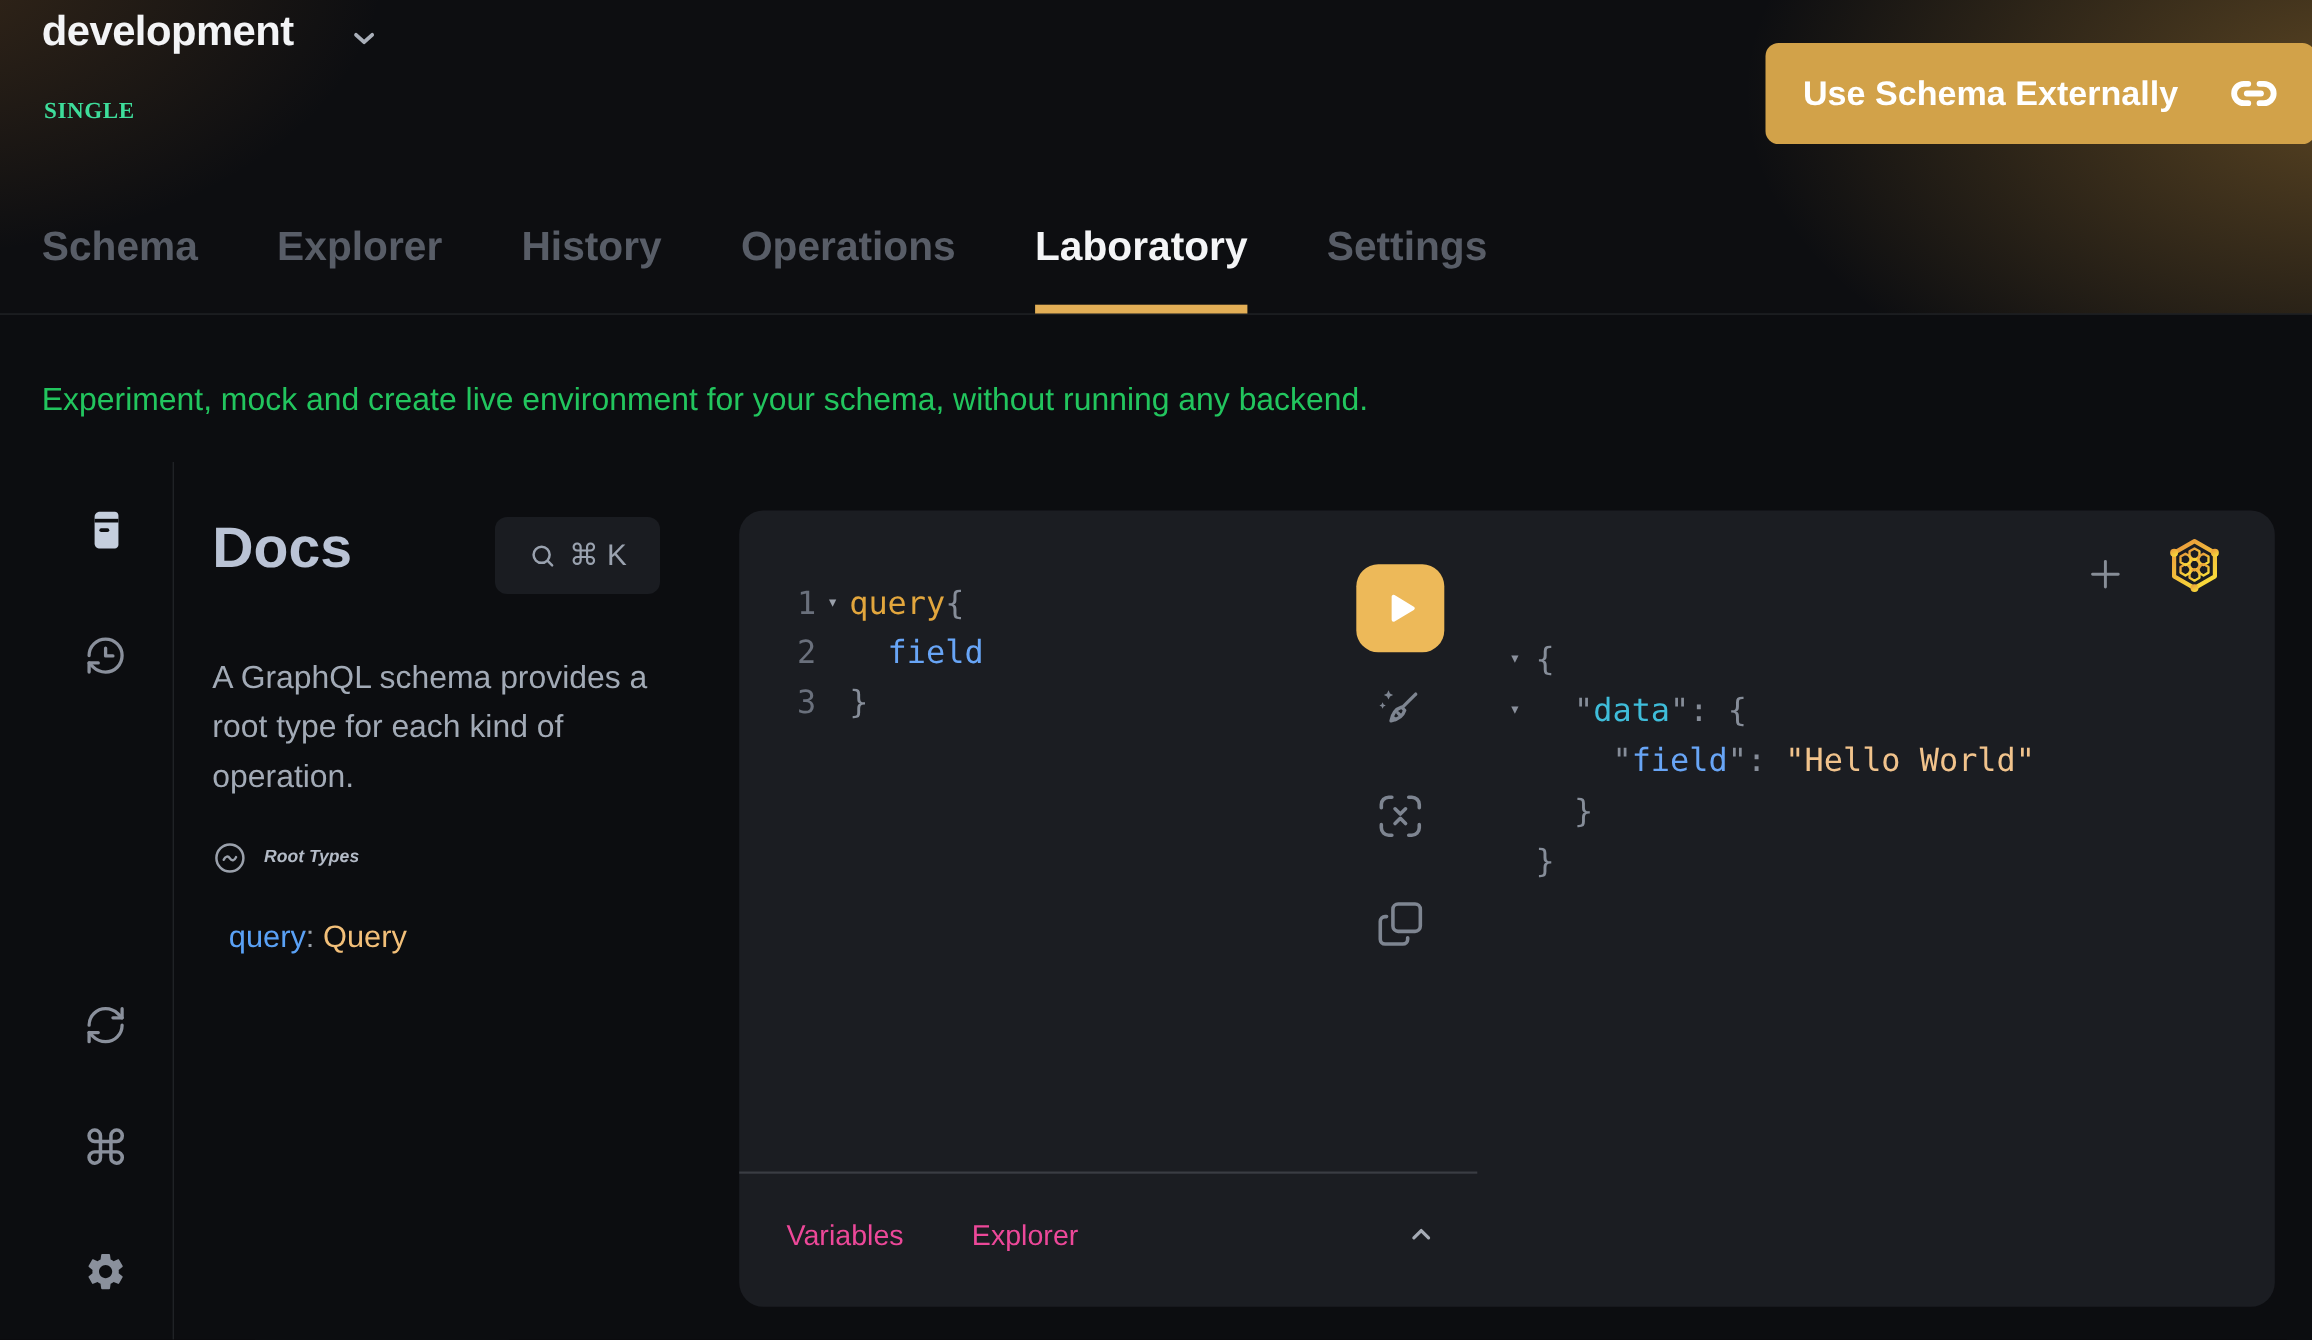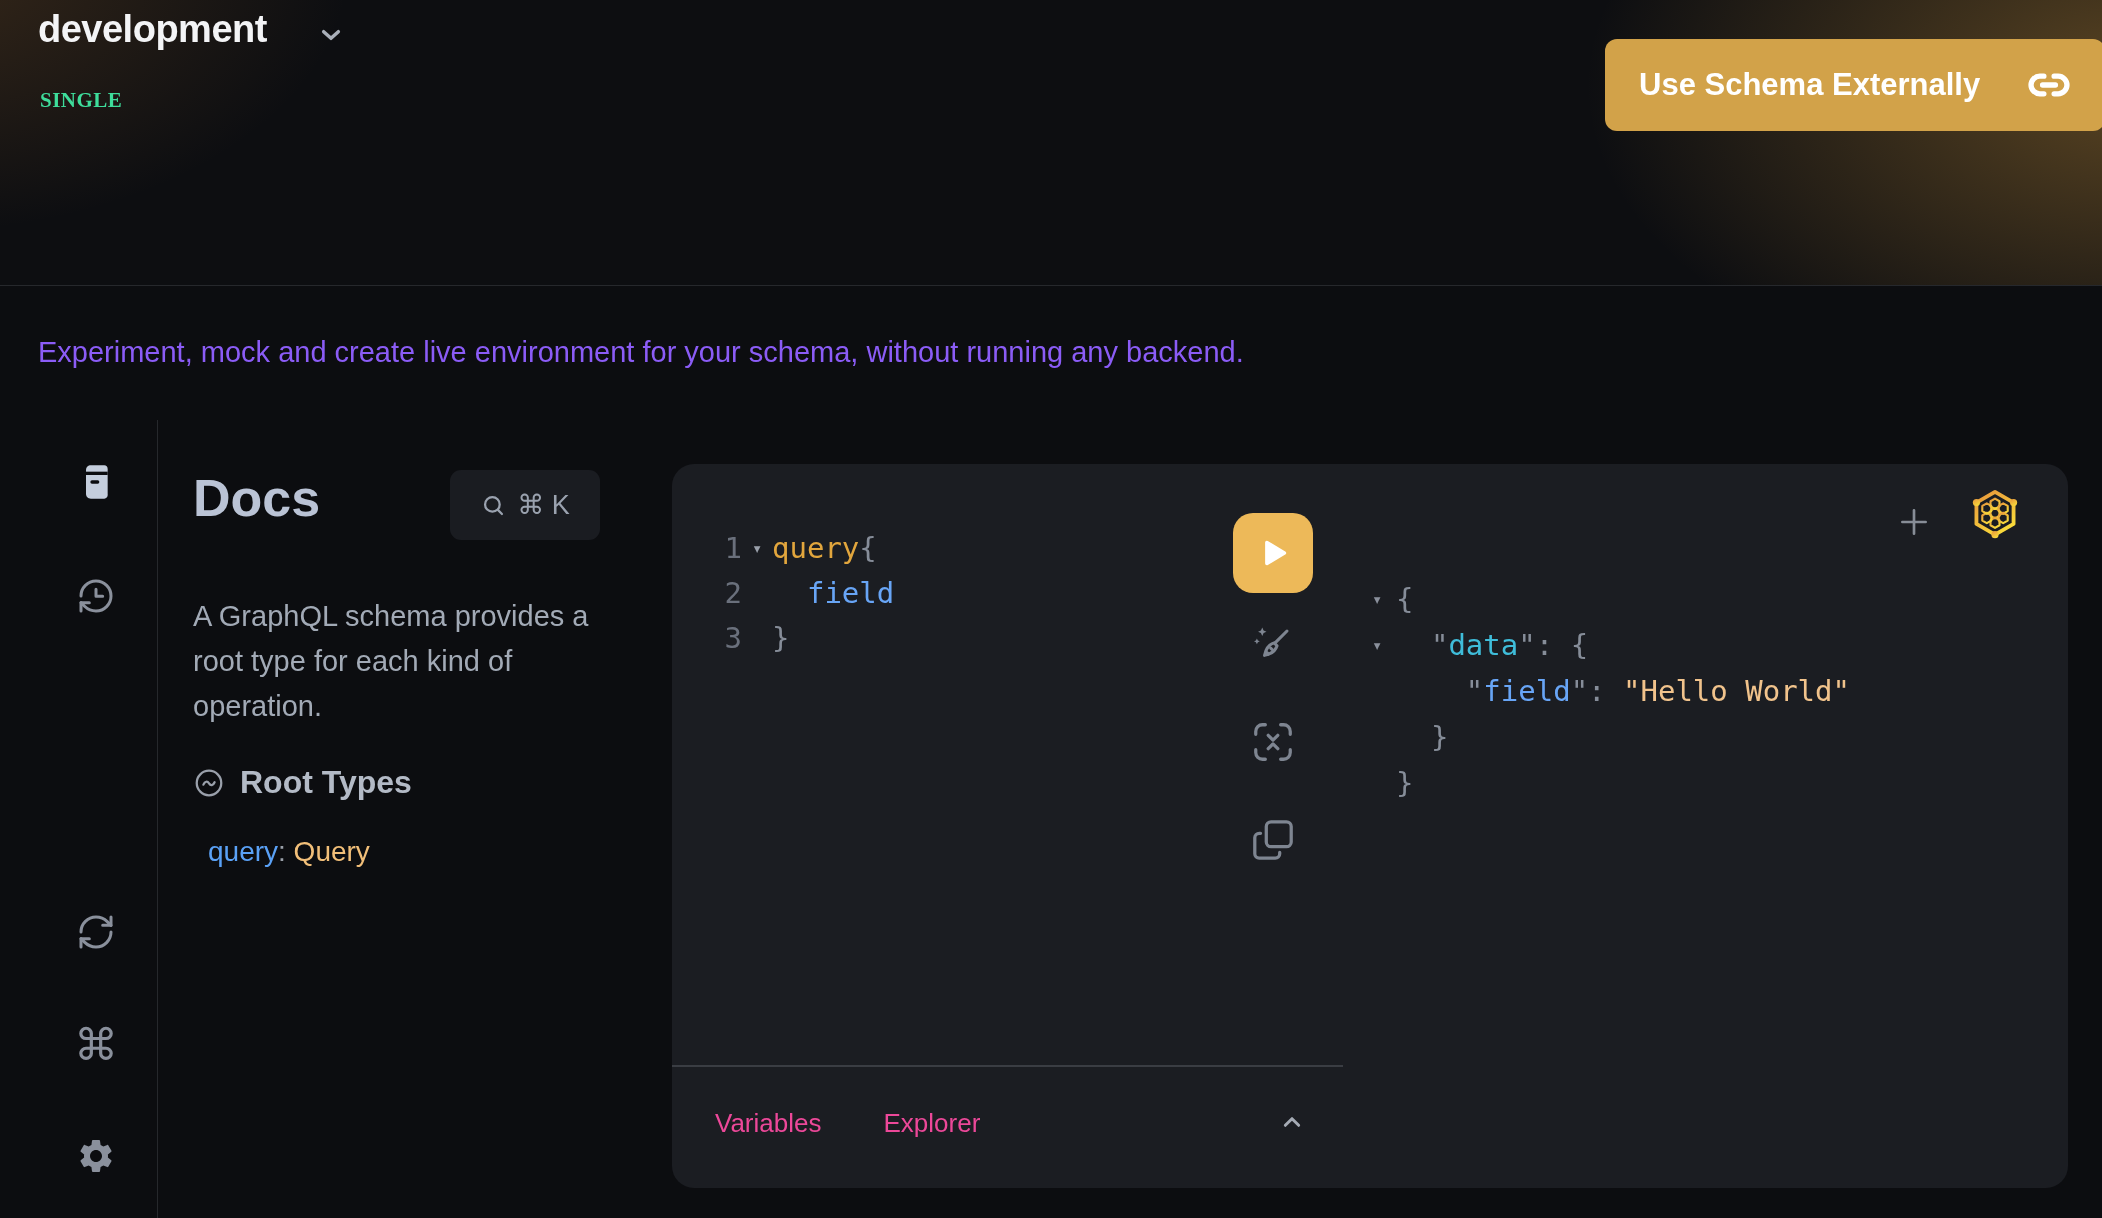--- a/index.html
+++ b/index.html
@@ -21,21 +21,21 @@
            letter-spacing:.5px; color:#3edd9b;font-family:Liberation Serif, serif; }
   .use-btn { position:absolute; left:1605px; top:39px; width:500px; height:92px;
     background:#d2a249; border:none; border-radius:12px; cursor:pointer;
     display:flex; align-items:center; justify-content:space-between; padding:0 34px;
     color:#ffffff; font-family:"Liberation Sans",sans-serif; font-size:31px; font-weight:700; }
   .use-btn svg { width:44px; height:44px; color:#fff; }
   .tabs { position:absolute; left:38px; bottom:0; display:flex; gap:72px; }
   .tab { font-size:37px; font-weight:700; color:#585d67; padding-bottom:40px; cursor:pointer; }
   .tab.active { color:#f4f5f7; border-bottom:8px solid #e2ae56; padding-bottom:32px; }
 
-  .subtitle { position:absolute; left:38px; top:336px; font-size:29px; color:#8b5cf6; }
+  .subtitle { position:absolute; left:38px; top:348px; font-size:29px; color:#22c55e; }
 
   
   .v-divider { position:absolute; left:157px; top:420px; bottom:0; width:1px; background:#26282c; }
   .side-btn { position:absolute; left:68px; width:56px; height:56px; border:none; background:transparent;
     display:flex; align-items:center; justify-content:center; cursor:pointer; color:#8a909c; }
   .side-btn svg { width:40px; height:40px; }
   .side-docs    { top:454px; color:#c5cedd; }
   .side-history { top:568px; }
   .side-refresh { top:904px; }
   .side-cmd     { top:1016px; font-size:44px; color:#8a909c; font-family:"DejaVu Sans",sans-serif; }
@@ -45,21 +45,21 @@
   .docs-title { position:absolute; left:193px; top:468px; font-size:52px; font-weight:700; color:#bac3d5; }
   .search-btn { position:absolute; left:450px; top:470px; width:150px; height:70px;
     background:#1a1c21; border:none; border-radius:11px; cursor:pointer;
     display:flex; align-items:center; justify-content:center; gap:10px;
     color:#9aa2af; font-family:"Liberation Sans",sans-serif; font-size:27px; }
   .search-btn svg { width:27px; height:27px; }
   .docs-desc { position:absolute; left:193px; top:594px; width:430px;
     font-size:29px; line-height:45px; color:#a2aab6; }
   .root-row { position:absolute; left:193px; top:764px; display:flex; align-items:center; gap:15px; }
   .root-row svg { width:32px; height:32px; color:#9aa0ab; }
-  .root-row .lbl { font-size:32px; font-weight:700; color:#b3bac6; }
+  .root-row .lbl { font-size:16px; font-weight:700; color:#b3bac6;font-style:italic; }
   .root-item { position:absolute; left:208px; top:836px; font-size:28px; cursor:default; }
   .root-item .fld { color:#5aa1f6; cursor:pointer; }
   .root-item .sep { color:#9aa0a9; }
   .root-item .typ { color:#f2bf79; cursor:pointer; }
 
   
   .panel { position:absolute; left:672px; top:464px; width:1396px; height:724px;
     background:#1b1d22; border-radius:22px; }
   .qeditor { position:absolute; left:46px; top:62px; width:500px;
     font-family:"DejaVu Sans Mono", monospace; font-size:29px; cursor:text; }
@@ -113,20 +113,28 @@
 
     <button class="use-btn">
       <span>Use Schema Externally</span>
       <svg viewBox="0 0 24 24" fill="none" stroke="currentColor" stroke-width="2.9" stroke-linecap="round" stroke-linejoin="round">
           <path d="M9.2 16.8H7a4.8 4.8 0 0 1 0-9.6h2.2"></path>
           <path d="M14.8 7.2H17a4.8 4.8 0 0 1 0 9.6h-2.2"></path>
           <path d="M8.5 12h7"></path>
         </svg>
     </button>
 
+    <nav class="tabs">
+      <div class="tab">Schema</div>
+      <div class="tab">Explorer</div>
+      <div class="tab">History</div>
+      <div class="tab">Operations</div>
+      <div class="tab active">Laboratory</div>
+      <div class="tab">Settings</div>
+    </nav>
   </header>
 
   <p class="subtitle">Experiment, mock and create live environment for your schema, without running any backend.</p>
 
   <div class="v-divider"></div>
   <aside>
     <button class="side-btn side-docs">
       <svg viewBox="0 0 24 24">
         <path fill="currentColor" d="M6 4.8C6 3.2 7.3 2 8.9 2H17c1.1 0 2 .9 2 2v16c0 1.1-.9 2-2 2H8.9C7.3 22 6 20.8 6 19.2Z"></path>
         <rect x="6" y="5.8" width="13" height="2" fill="#0c0d10"></rect>

